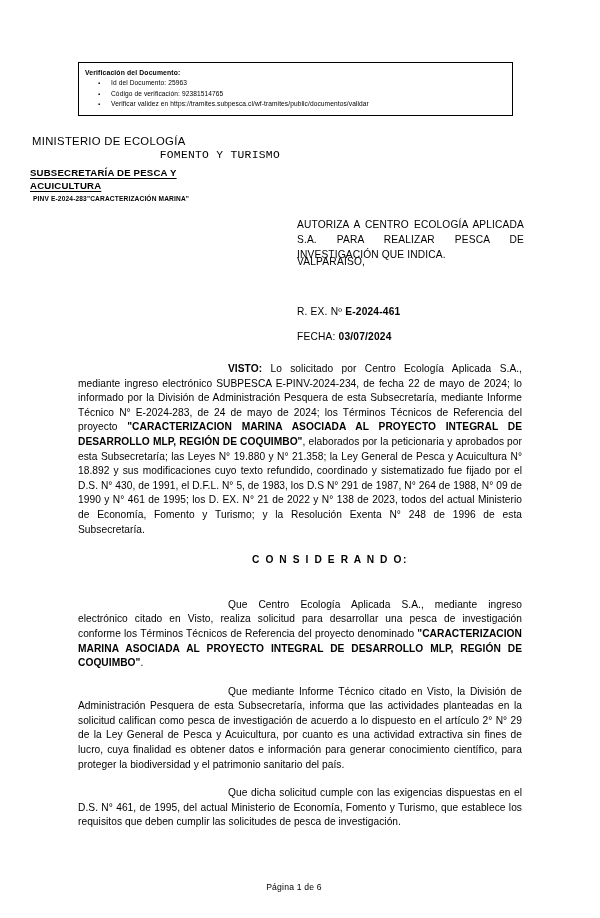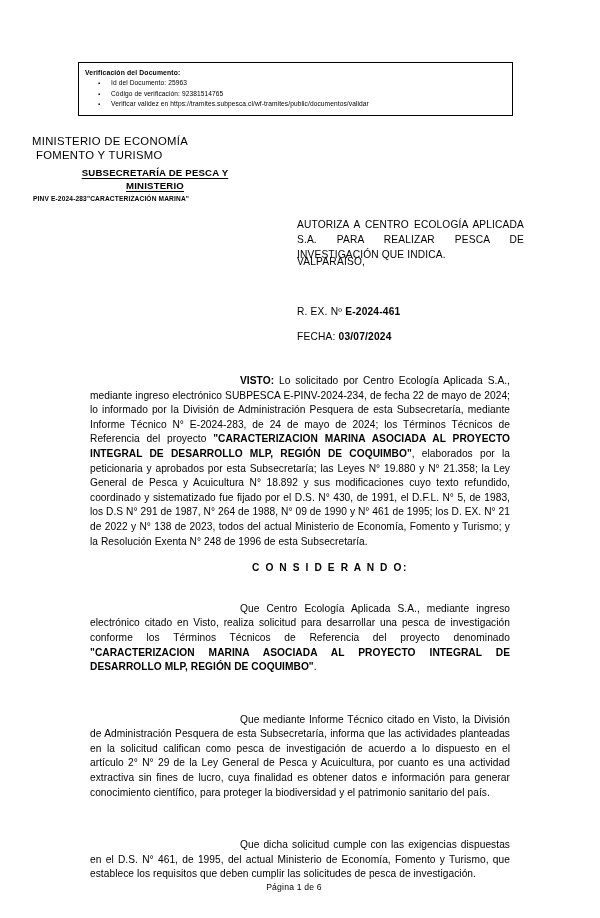--- a/index.html
+++ b/index.html
@@ -65,28 +65,28 @@
     text-align: center;
   }
   .ministry-line1,
   .ministry-line2 {
     font-size: 11.3px;
     line-height: 14px;
     letter-spacing: 0.3px;
     white-space: nowrap;
   }
   .ministry-line1 { text-align: left; padding-left: 2px; }
-  .ministry-line2 { text-align: left; padding-left: 6px; }
+  .ministry-line2 { text-align: right; padding-left: 6px; font-family: Liberation Mono, monospace; }
 
   .subsecretaria {
     position: absolute;
     left: 30px;
     top: 166px;
     width: 250px;
-    text-align: center;
+    text-align: left;
     font-size: 9.6px;
     font-weight: bold;
     line-height: 13px;
     letter-spacing: 0.2px;
   }
   .subsecretaria span {
     text-decoration: underline;
     text-underline-offset: 1.5px;
   }
 
@@ -148,36 +148,36 @@
     left: 78px;
     top: 362px;
     width: 444px;
   }
   .para {
     font-size: 10.2px;
     line-height: 14.6px;
     text-align: justify;
     text-align-last: left;
     letter-spacing: 0.05px;
-    margin: 12px;
+    margin: 0;
   }
   .para b { font-weight: bold; }
   .para .indent {
     display: inline-block;
     width: 150px;
   }
   .spacer-md { height: 14px; }
 
   .considerando {
     text-align: center;
     font-size: 10.2px;
     font-weight: bold;
     letter-spacing: 1.6px;
     line-height: 14.6px;
-    margin: 0;
+    margin: 16px;
     padding-left: 60px;
   }
 
   
   .footer {
     position: absolute;
     left: 0;
     top: 882px;
     width: 588px;
     text-align: center;
@@ -200,27 +200,27 @@
       <span>Código de verificación: 92381514765</span>
     </li>
     <li>
       <span class="bullet">▪</span>
       <span>Verificar validez en https://tramites.subpesca.cl/wf-tramites/public/documentos/validar</span>
     </li>
   </ul>
 </div>
 
 <div class="ministry">
-  <div class="ministry-line1">MINISTERIO DE ECONOMÍA</div>
+  <div class="ministry-line1">MINISTERIO DE ECOLOGÍA</div>
   <div class="ministry-line2">FOMENTO Y TURISMO</div>
 </div>
 
 <div class="subsecretaria">
   <span>SUBSECRETARÍA DE PESCA Y</span><br>
-  <span>MINISTERIO</span>
+  <span>ACUICULTURA</span>
 </div>
 
 <div class="pinv">PINV E-2024-283"CARACTERIZACIÓN MARINA"</div>
 
 <div class="title-block">
   <div class="doc-subject">AUTORIZA A CENTRO ECOLOGÍA APLICADA S.A. PARA REALIZAR PESCA DE INVESTIGACIÓN QUE INDICA.</div>
 </div>
 <div class="place">VALPARAÍSO,</div>
 <div class="resnum">
   <span>R. EX. Nº </span><b>E-2024-461</b>

